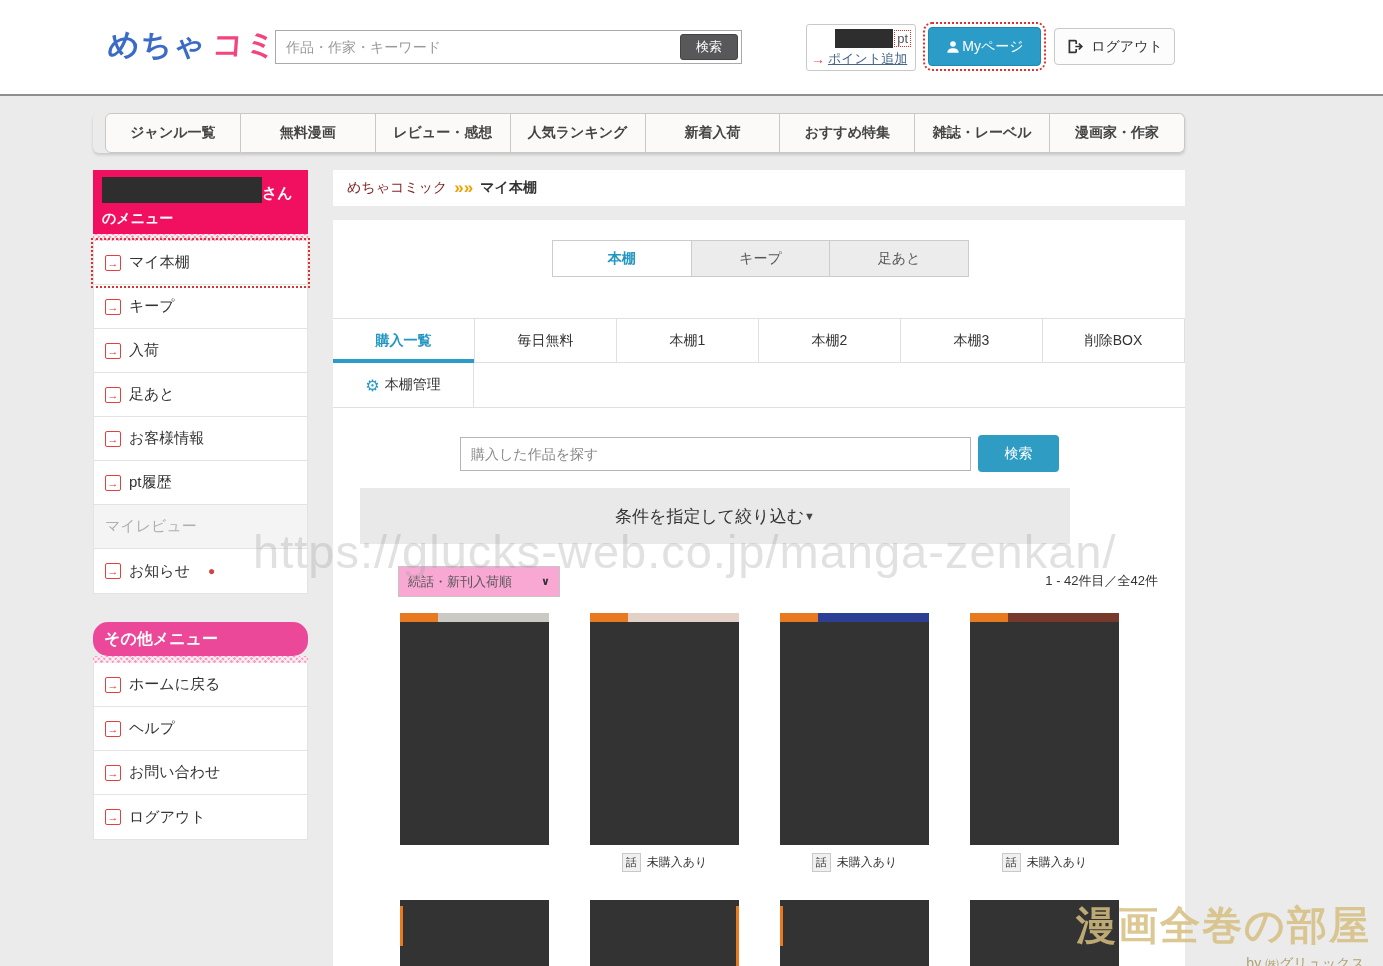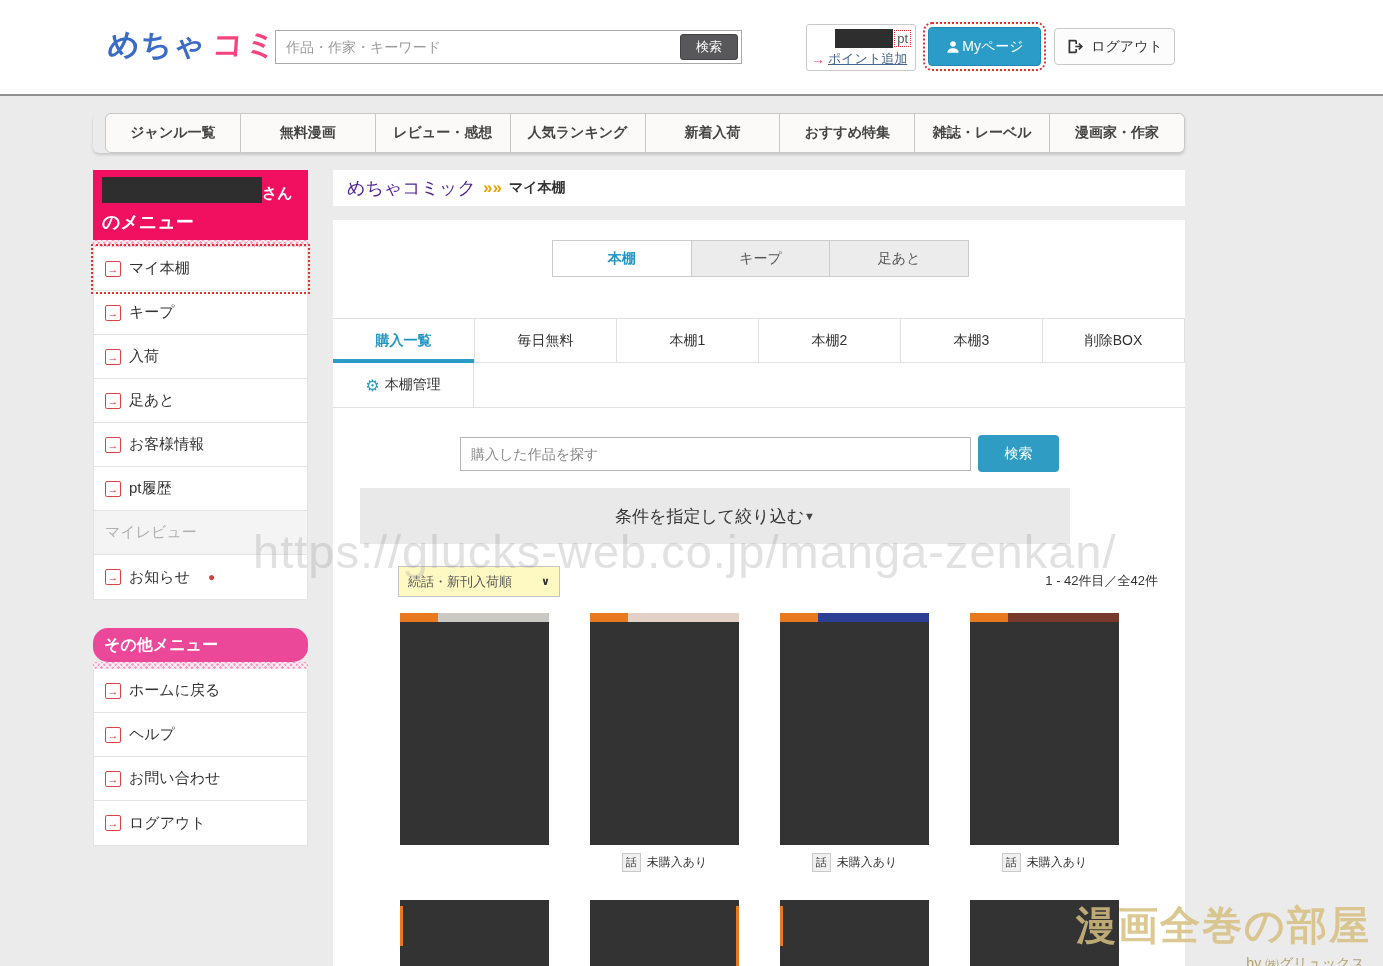--- a/index.html
+++ b/index.html
@@ -46,41 +46,41 @@
   .nav-btn { flex:1; background:#fbfaf8; border:1px solid #c8c8c8; border-left:none;
     font-size:14px; font-weight:bold; color:#444; cursor:pointer; font-family:inherit; }
   .nav-btn:first-child { border-left:1px solid #c8c8c8; border-radius:6px 0 0 6px;margin-left:12px; }
   .nav-btn:last-child { border-radius:0 6px 6px 0; }
   
   .side { position:absolute; left:93px; top:170px; width:215px; }
   .side-head { background:#f0105f; padding:7px 9px 6px 9px; }
   .side-head .row1 { display:flex; align-items:flex-end; }
   .name-redact { width:160px; height:26px; background:#2e2e2e; }
   .side-head .suffix { color:#fff; font-weight:bold; font-size:15px; }
-  .side-head .menu-title { color:#fff; font-weight:bold; font-size:18px; margin-top:7px; }
+  .side-head .menu-title { color:#fff; font-weight:bold; font-size:14px; margin-top:7px; }
   .checker { height:7px; background-color:#f899bd;
     background-image:repeating-linear-gradient(45deg, rgba(255,255,255,.65) 0 2px, transparent 2px 4px),
                      repeating-linear-gradient(-45deg, rgba(255,255,255,.65) 0 2px, transparent 2px 4px); }
   .side-list { background:#fff; border:1px solid #e3e3e3; border-top:none; }
   .side-item { height:44px; display:flex; align-items:center; padding-left:11px;
     border-bottom:1px solid #e3e3e3; font-size:15px; color:#333; cursor:pointer; background:#fff; }
   .side-item:last-child { border-bottom:none; }
   .side-item.current { outline:2px dotted #e03030; outline-offset:1px; position:relative; z-index:2; }
   .side-item.disabled { background:#f4f4f4; color:#b0b0b0; cursor:default; }
   .arrow-box { width:16px; height:16px; border:1px solid #e04040; border-radius:2px;
     color:#e03030; font-size:11px; line-height:14px; text-align:center; margin-right:8px;
     flex:0 0 16px; font-weight:bold; }
   .notice-dot { color:#cc4444; font-size:12px; margin-left:18px; }
   .side-sub { margin-top:28px; }
   .sub-head { background:#ec4899; color:#fff; font-weight:bold; font-size:16px;
     padding:7px 11px 6px 11px;border-radius:15px; }
   
   .crumb { position:absolute; left:333px; top:170px; width:852px; height:36px;
     background:#fff; display:flex; align-items:center; padding-left:14px; gap:7px; }
-  .crumb .home { color:#4c1d95; font-size:18px; cursor:pointer; }
+  .crumb .home { color:#7f1d1d; font-size:14px; cursor:pointer; }
   .crumb .sep { color:#f0a000; font-weight:bold; font-size:17px; }
   .crumb .cur { color:#333; font-weight:bold; font-size:14px; }
   .panel { position:absolute; left:333px; top:220px; width:852px; height:746px;
     background:#fff; overflow:hidden; }
   .tabs3 { position:absolute; left:219px; top:20px; width:417px; height:37px; display:flex; }
   .tab3 { flex:1; border:1px solid #ccc; border-left:none; background:#ececec; color:#555;
     font-size:14px; display:flex; align-items:center; justify-content:center; cursor:pointer; }
   .tab3:first-child { border-left:1px solid #ccc; }
   .tab3.active { background:#fff; color:#2196c3; font-weight:bold; }
   .shelf-tabs { position:absolute; left:0; top:98px; width:852px; height:45px;
@@ -102,21 +102,21 @@
     padding:0 10px; color:#333; font-family:inherit; }
   .psearch input::placeholder { color:#888; }
   .btn-blue { position:absolute; left:645px; top:215px; width:81px; height:37px;
     background:#2e9cc3; border:none; border-radius:4px; color:#fff; font-size:14px;
     cursor:pointer; font-family:inherit; }
   .filterbar { position:absolute; left:27px; top:268px; width:710px; height:56px;
     background:#e9e9e9; display:flex; align-items:center; justify-content:center; 
     font-size:17px; color:#333; cursor:pointer; }
   .filterbar .caret { font-size:11px; color:#444; }
   .sortsel { position:absolute; left:65px; top:346px; width:162px; height:31px;
-    background:#fef9c3; border:1px solid #c5c5c5; display:flex; align-items:center;
+    background:#f9a8d4; border:1px solid #c5c5c5; display:flex; align-items:center;
     padding:0 9px; font-size:13px; color:#555; cursor:pointer; }
   .sortsel .chev { margin-left:auto; font-size:11px; color:#333; font-weight:bold; }
   .count { position:absolute; right:27px; top:352px; font-size:13px; color:#333; }
   
   .tile { position:absolute; width:149px; height:232px; cursor:pointer; }
   .tile .top { height:9px; display:flex; }
   .tile .tag { width:38px; height:9px; }
   .tile .art { flex:1; height:9px; }
   .tile .body { height:223px; background:#333; }
   .tile2 { position:absolute; width:149px; height:232px; background:#333; cursor:pointer; }

